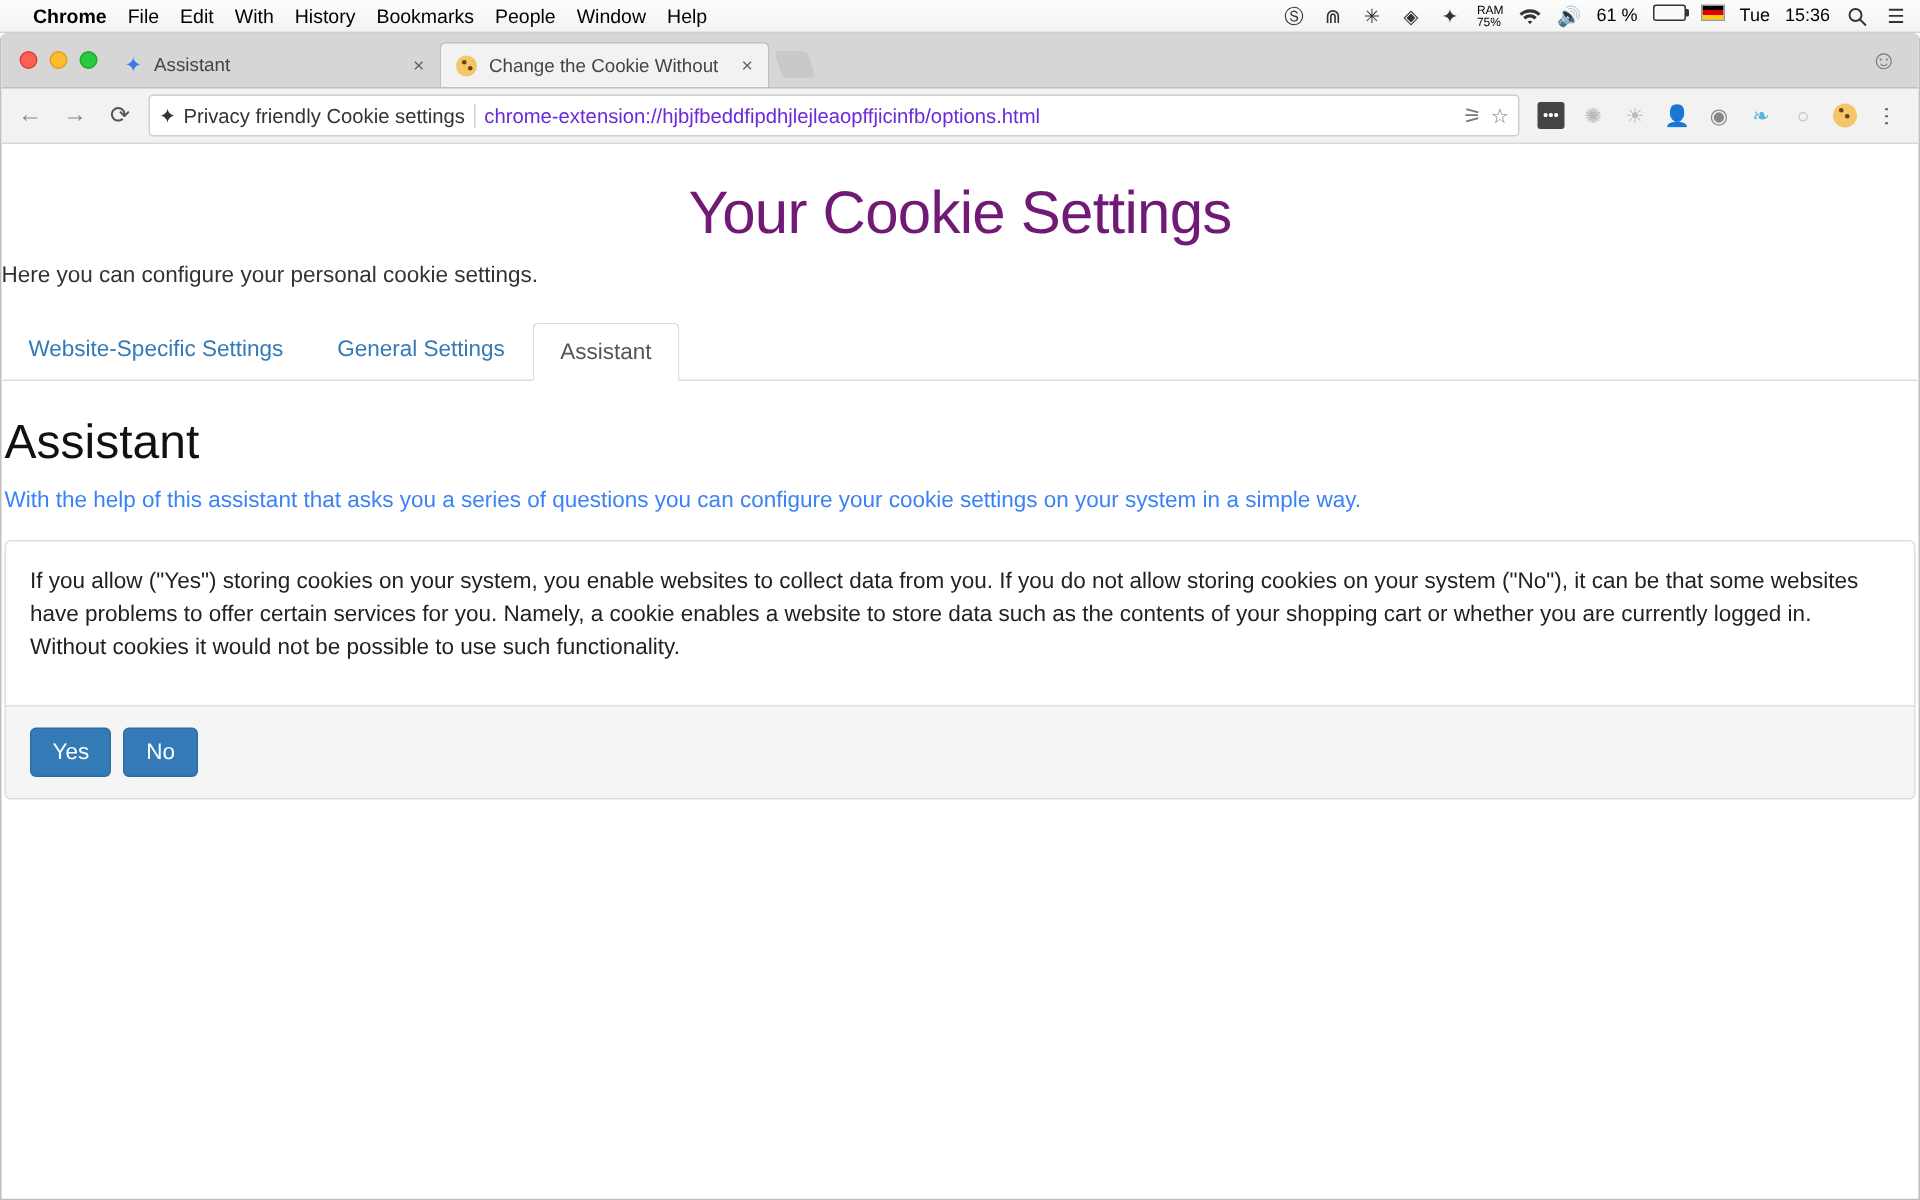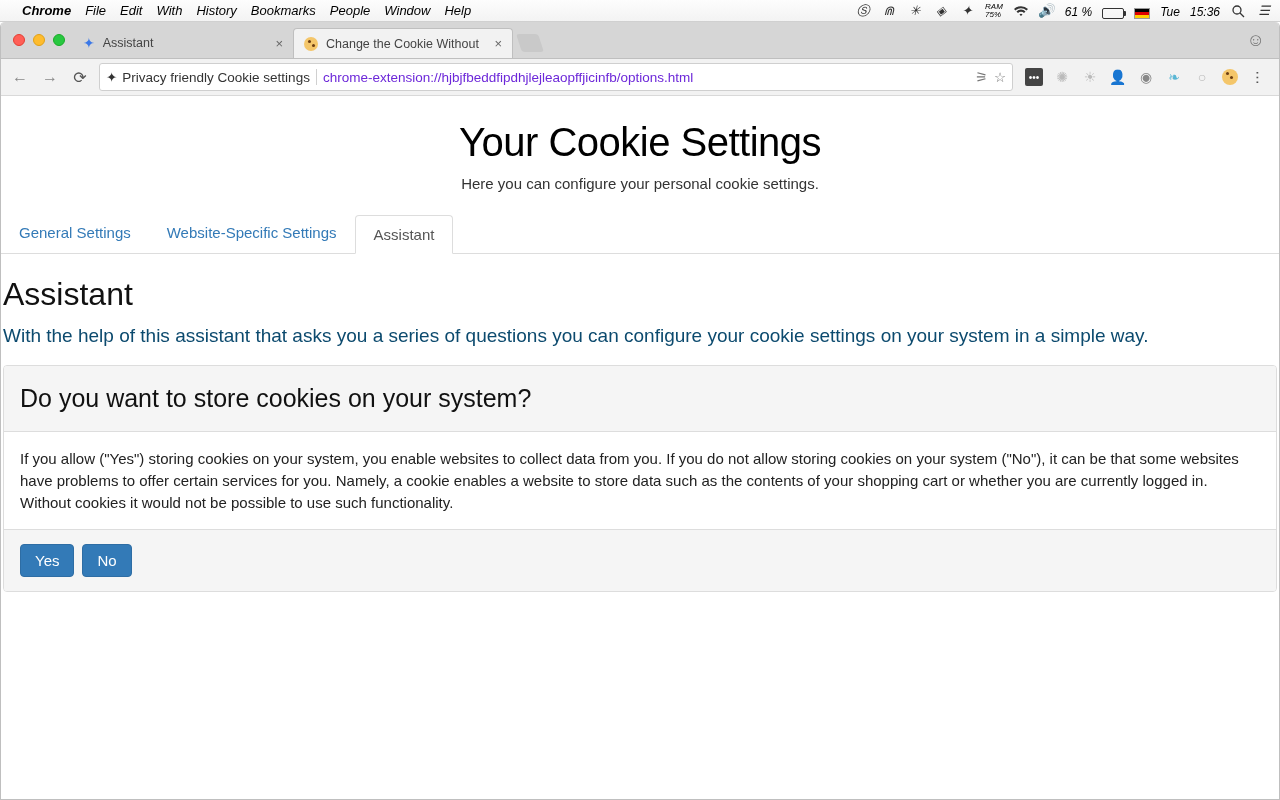--- a/index.html
+++ b/index.html
@@ -1,20 +1,20 @@
 <!DOCTYPE html>
 <html><head>
 <meta charset="utf-8">
 <style>
   * { box-sizing: border-box; margin: 0; padding: 0; }
   html, body { width: 1280px; height: 800px; font-family: -apple-system, "Helvetica Neue", Arial, sans-serif; background:#fff; overflow:hidden; }
 
   
   .mac-menubar { height:22px; background:linear-gradient(#fdfdfd,#f3f3f3); border-bottom:1px solid #d0d0d0; display:flex; align-items:center; font-size:13px; padding:0 8px; justify-content:space-between; }
-  .mac-menubar .left, .mac-menubar .right { display:flex; align-items:flex-end; gap:14px;font-style:italic; }
+  .mac-menubar .left, .mac-menubar .right { display:flex; align-items:flex-start; gap:14px; }
   .mac-menubar .right { gap:10px; font-size:12px; }
   .apple { font-size:14px; }
   .bold { font-weight:600; }
   .menuicon { width:16px; height:16px; display:inline-flex; align-items:center; justify-content:center; font-size:13px; color:#333; }
   .ram { font-size:8px; line-height:8px; text-align:left; }
   .flag-de { width:16px; height:11px; background:linear-gradient(#000 0 33.3%, #dd0000 33.3% 66.6%, #ffce00 66.6% 100%); border:0.5px solid #999; }
   .battery { width:22px; height:11px; border:1px solid #333; border-radius:2px; position:relative; }
   .battery::after { content:""; position:absolute; right:-3px; top:2px; width:2px; height:5px; background:#333; border-radius:0 1px 1px 0;}
   .battery .fill { height:100%; width:61%; background:#333; }
 
@@ -44,31 +44,31 @@
   .omnibox { flex:1; height:28px; background:#fff; border:1px solid #cfcfcf; border-radius:3px; display:flex; align-items:center; padding:0 6px; gap:6px; font-size:13.5px;}
   .omnibox .secure{display:flex;align-items:center;gap:5px;color:#333;}
   .omnibox .divider{width:1px;height:16px;background:#d0d0d0;}
   .omnibox .url{color:#6d28d9;}
   .ext-icons{display:flex;align-items:center;gap:10px;padding:0 4px;}
   .ext-icons span{width:18px;height:18px;display:inline-flex;align-items:center;justify-content:center;font-size:14px;color:#555;}
   .dots{font-size:16px;color:#555;letter-spacing:-1px;transform:rotate(90deg);}
 
   
   .page { padding:0; }
-  .page-title { text-align:center; font-size:40px; font-weight:500; color:#000000; margin-top:24px; letter-spacing:-0.5px;}
-  .page-sub { text-align:center; font-size:15px; color:#333; margin-top:10px;}
+  .page-title { text-align:center; font-size:40px; font-weight:500; color:#701a75; margin-top:24px; letter-spacing:-0.5px;}
+  .page-sub { font-size:15px; color:#333; margin-top:10px;}
   .tabsnav { display:flex; border-bottom:1px solid #ddd; margin-top:22px; font-size:15px;}
   .tabsnav a { padding:10px 18px; color:#337ab7; text-decoration:none; cursor:pointer;}
   .tabsnav a.active { color:#555; border:1px solid #ddd; border-bottom:1px solid #fff; border-radius:4px 4px 0 0; position:relative; top:1px; background:#fff;}
   h2.section { font-size:32px; font-weight:500; margin:22px 0 12px 2px; color:#111;}
-  p.lead { font-size:19px; color:#0c4a6e; margin:0 2px 18px;}
+  p.lead { font-size:15px; color:#3b82f6; margin:0 2px 18px;}
   .panel { border:1px solid #ddd; border-radius:4px; overflow:hidden; margin:0 2px;}
   .panel-h { background:#f5f5f5; padding:18px 16px; font-size:25px; font-weight:500; color:#111; border-bottom:1px solid #ddd;}
   .panel-b { padding:16px; font-size:15px; color:#222; line-height:1.45;}
-  .panel-f { background:#f5f5f5; padding:14px 16px; border-top:1px solid #ddd; display:flex; gap:8px;}
+  .panel-f { background:#f5f5f5; padding:14px 16px; border-top:1px solid #ddd; display:flex; gap:8px;margin-top:12px;}
   .btn { background:#337ab7; color:#fff; border:1px solid #2e6da4; padding:7px 14px; font-size:15px; border-radius:4px; cursor:pointer;}
 </style>
 </head>
 <body>
 
 <div class="mac-menubar">
   <div class="left">
     <span class="apple"></span>
     <span class="bold">Chrome</span>
     <span>File</span>
@@ -162,30 +162,29 @@
         </span>
       <span class="dots">⋯</span>
     </div>
   </div>
 
   <div class="page">
     <h1 class="page-title">Your Cookie Settings</h1>
     <p class="page-sub">Here you can configure your personal cookie settings.</p>
 
     <div class="tabsnav">
+      <a>Website-Specific Settings</a>
       <a>General Settings</a>
-      <a>Website-Specific Settings</a>
       <a class="active">Assistant</a>
     </div>
 
     <h2 class="section">Assistant</h2>
     <p class="lead">With the help of this assistant that asks you a series of questions you can configure your cookie settings on your system in a simple way.</p>
 
     <div class="panel">
-      <div class="panel-h">Do you want to store cookies on your system?</div>
       <div class="panel-b">If you allow ("Yes") storing cookies on your system, you enable websites to collect data from you. If you do not allow storing cookies on your system ("No"), it can be that some websites have problems to offer certain services for you. Namely, a cookie enables a website to store data such as the contents of your shopping cart or whether you are currently logged in. Without cookies it would not be possible to use such functionality.</div>
       <div class="panel-f">
         <button class="btn">Yes</button>
         <button class="btn">No</button>
       </div>
     </div>
   </div>
 
 </div>
 

